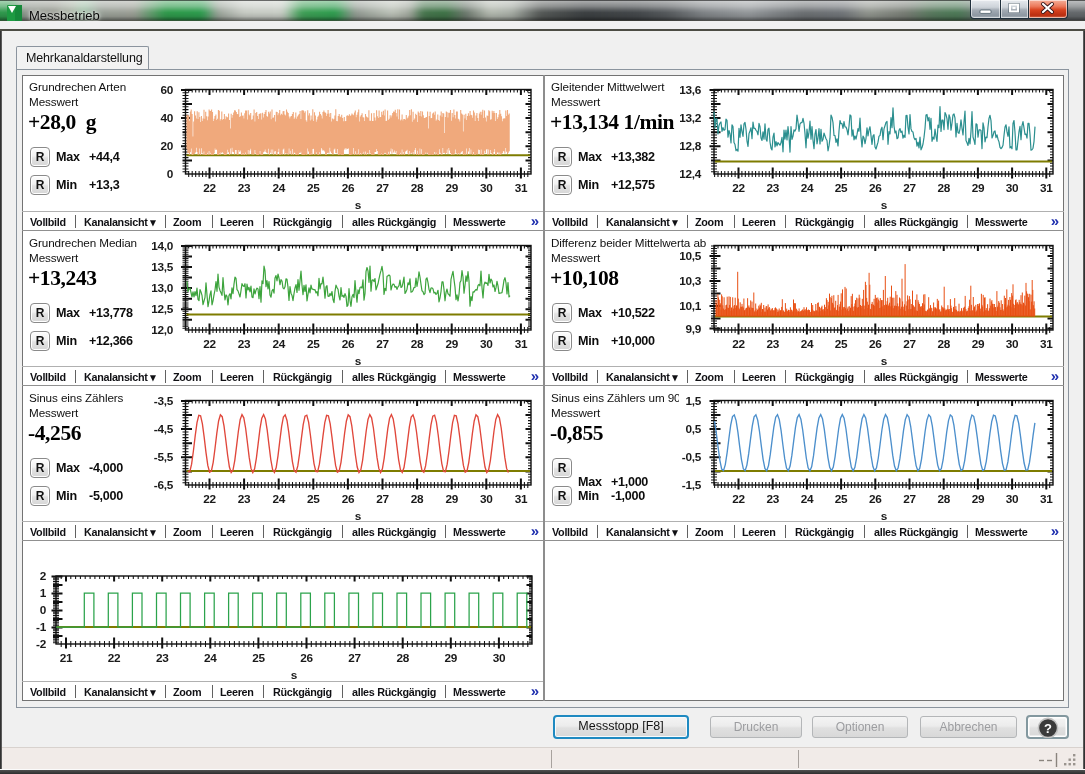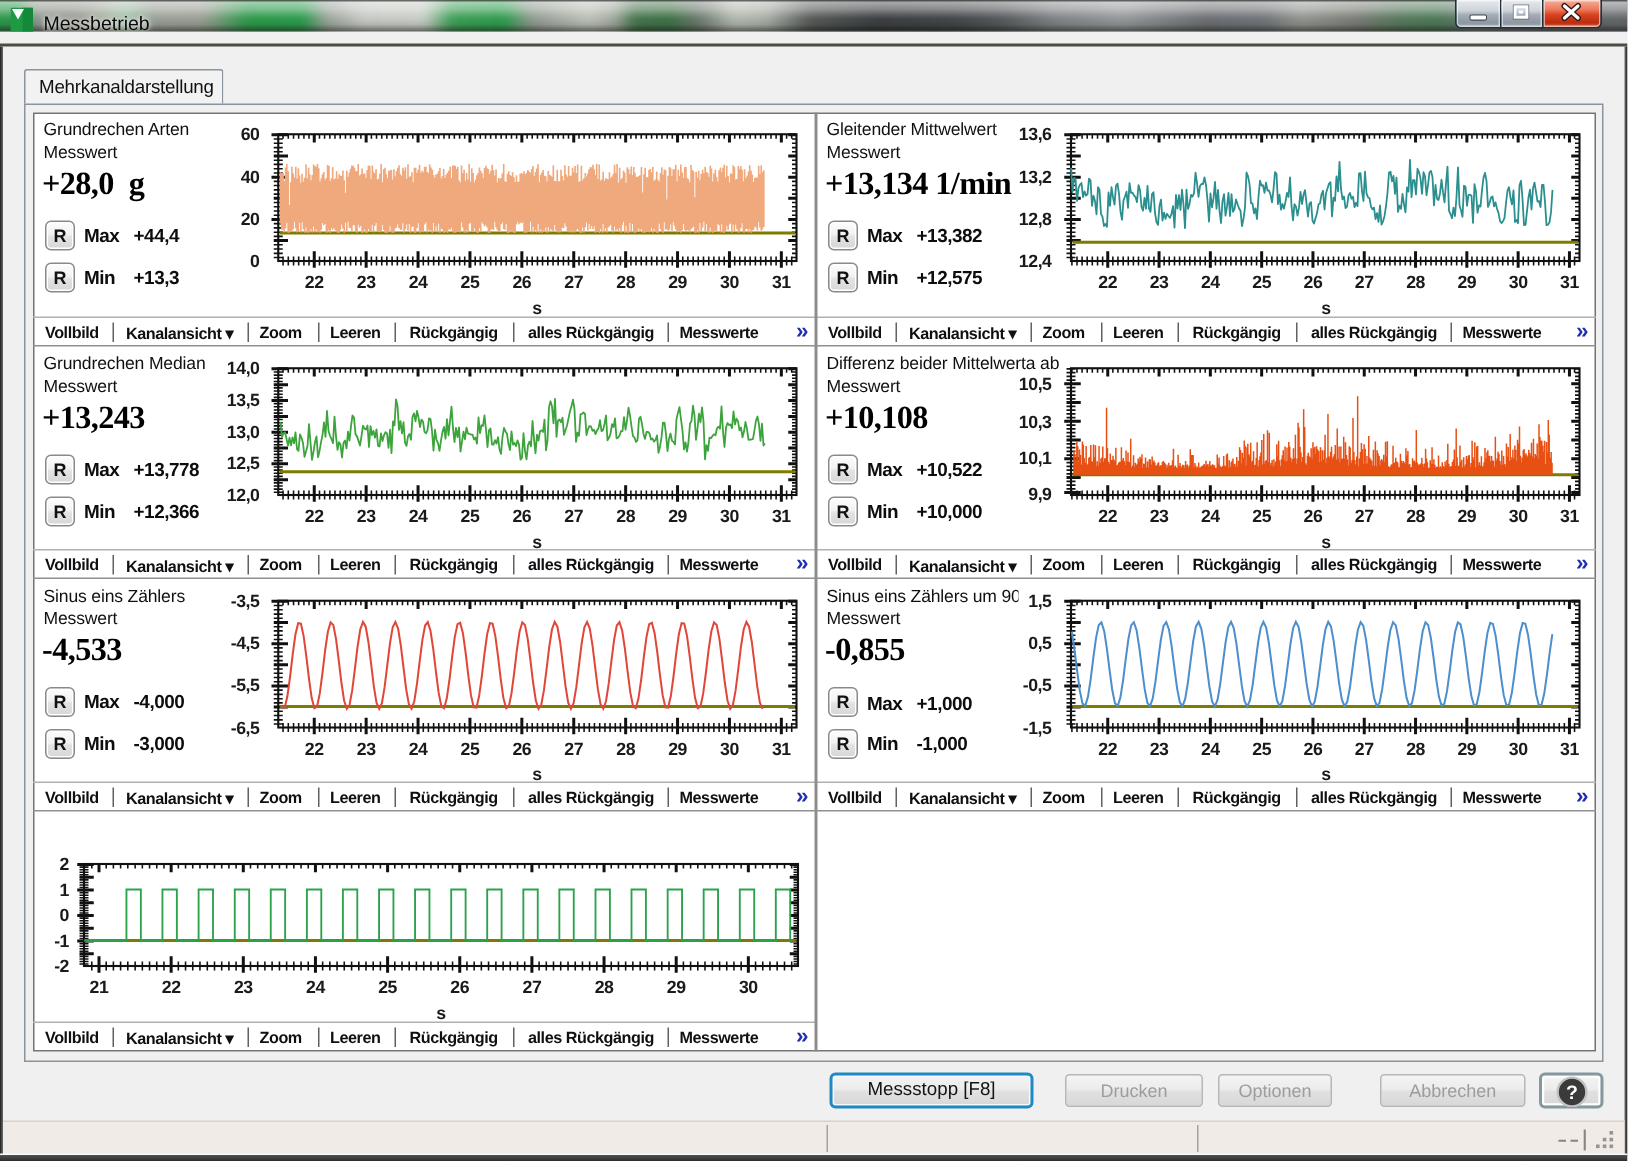--- a/index.html
+++ b/index.html
@@ -287,25 +287,25 @@
       <i style="left:320px"></i>
       <b style="left:330px">alles Rückgängig</b>
       <i style="left:423px"></i>
       <b style="left:431px">Messwerte</b>
       <span class="chev">»</span>
     </div>
   </div>
 <div class="panel" style="left:22px;top:386px;width:522px;height:155px">
     <div class="ptitle" style="width:148px">Sinus eins Zählers</div>
     <div class="pmess">Messwert</div>
-    <div class="pval">-4,533</div>
+    <div class="pval">-4,256</div>
     <div class="rbtn" style="top:72px">R</div>
     <div class="mm" style="top:75px"><span class="mml">Max</span><span class="mmv">-4,000</span></div>
     <div class="rbtn" style="top:100px">R</div>
-    <div class="mm" style="top:103px"><span class="mml">Min</span><span class="mmv">-3,000</span></div>
+    <div class="mm" style="top:103px"><span class="mml">Min</span><span class="mmv">-5,000</span></div>
     <svg class="chart" width="522" height="155" viewBox="0 0 522 155">
       <g transform="translate(-22,-386)">
         <rect x="185.5" y="400.5" width="345.5" height="84.5" fill="none" stroke="#111" stroke-width="1.4"></rect>
         <path d="M188.7 482.0V488.0M192.2 482.0V488.0M195.7 482.0V488.0M199.1 482.0V488.0M202.6 482.0V488.0M206.0 482.0V488.0M213.0 482.0V488.0M216.4 482.0V488.0M219.9 482.0V488.0M223.3 482.0V488.0M226.8 482.0V488.0M230.3 482.0V488.0M233.7 482.0V488.0M237.2 482.0V488.0M240.6 482.0V488.0M247.6 482.0V488.0M251.0 482.0V488.0M254.5 482.0V488.0M257.9 482.0V488.0M261.4 482.0V488.0M264.9 482.0V488.0M268.3 482.0V488.0M271.8 482.0V488.0M275.2 482.0V488.0M282.2 482.0V488.0M285.6 482.0V488.0M289.1 482.0V488.0M292.5 482.0V488.0M296.0 482.0V488.0M299.5 482.0V488.0M302.9 482.0V488.0M306.4 482.0V488.0M309.8 482.0V488.0M316.8 482.0V488.0M320.2 482.0V488.0M323.7 482.0V488.0M327.1 482.0V488.0M330.6 482.0V488.0M334.1 482.0V488.0M337.5 482.0V488.0M341.0 482.0V488.0M344.4 482.0V488.0M351.4 482.0V488.0M354.8 482.0V488.0M358.3 482.0V488.0M361.7 482.0V488.0M365.2 482.0V488.0M368.7 482.0V488.0M372.1 482.0V488.0M375.6 482.0V488.0M379.0 482.0V488.0M386.0 482.0V488.0M389.4 482.0V488.0M392.9 482.0V488.0M396.3 482.0V488.0M399.8 482.0V488.0M403.3 482.0V488.0M406.7 482.0V488.0M410.2 482.0V488.0M413.6 482.0V488.0M420.6 482.0V488.0M424.0 482.0V488.0M427.5 482.0V488.0M430.9 482.0V488.0M434.4 482.0V488.0M437.9 482.0V488.0M441.3 482.0V488.0M444.8 482.0V488.0M448.2 482.0V488.0M455.2 482.0V488.0M458.6 482.0V488.0M462.1 482.0V488.0M465.5 482.0V488.0M469.0 482.0V488.0M472.5 482.0V488.0M475.9 482.0V488.0M479.4 482.0V488.0M482.8 482.0V488.0M489.8 482.0V488.0M493.2 482.0V488.0M496.7 482.0V488.0M500.1 482.0V488.0M503.6 482.0V488.0M507.1 482.0V488.0M510.5 482.0V488.0M514.0 482.0V488.0M517.4 482.0V488.0M524.4 482.0V488.0M527.8 482.0V488.0M188.7 400.5V403.5M192.2 400.5V403.5M195.7 400.5V403.5M199.1 400.5V403.5M202.6 400.5V403.5M206.0 400.5V403.5M213.0 400.5V403.5M216.4 400.5V403.5M219.9 400.5V403.5M223.3 400.5V403.5M226.8 400.5V403.5M230.3 400.5V403.5M233.7 400.5V403.5M237.2 400.5V403.5M240.6 400.5V403.5M247.6 400.5V403.5M251.0 400.5V403.5M254.5 400.5V403.5M257.9 400.5V403.5M261.4 400.5V403.5M264.9 400.5V403.5M268.3 400.5V403.5M271.8 400.5V403.5M275.2 400.5V403.5M282.2 400.5V403.5M285.6 400.5V403.5M289.1 400.5V403.5M292.5 400.5V403.5M296.0 400.5V403.5M299.5 400.5V403.5M302.9 400.5V403.5M306.4 400.5V403.5M309.8 400.5V403.5M316.8 400.5V403.5M320.2 400.5V403.5M323.7 400.5V403.5M327.1 400.5V403.5M330.6 400.5V403.5M334.1 400.5V403.5M337.5 400.5V403.5M341.0 400.5V403.5M344.4 400.5V403.5M351.4 400.5V403.5M354.8 400.5V403.5M358.3 400.5V403.5M361.7 400.5V403.5M365.2 400.5V403.5M368.7 400.5V403.5M372.1 400.5V403.5M375.6 400.5V403.5M379.0 400.5V403.5M386.0 400.5V403.5M389.4 400.5V403.5M392.9 400.5V403.5M396.3 400.5V403.5M399.8 400.5V403.5M403.3 400.5V403.5M406.7 400.5V403.5M410.2 400.5V403.5M413.6 400.5V403.5M420.6 400.5V403.5M424.0 400.5V403.5M427.5 400.5V403.5M430.9 400.5V403.5M434.4 400.5V403.5M437.9 400.5V403.5M441.3 400.5V403.5M444.8 400.5V403.5M448.2 400.5V403.5M455.2 400.5V403.5M458.6 400.5V403.5M462.1 400.5V403.5M465.5 400.5V403.5M469.0 400.5V403.5M472.5 400.5V403.5M475.9 400.5V403.5M479.4 400.5V403.5M482.8 400.5V403.5M489.8 400.5V403.5M493.2 400.5V403.5M496.7 400.5V403.5M500.1 400.5V403.5M503.6 400.5V403.5M507.1 400.5V403.5M510.5 400.5V403.5M514.0 400.5V403.5M517.4 400.5V403.5M524.4 400.5V403.5M527.8 400.5V403.5M182.5 403.7H188.5M182.5 406.5H188.5M182.5 409.4H188.5M182.5 412.2H188.5M182.5 417.8H188.5M182.5 420.6H188.5M182.5 423.5H188.5M182.5 426.3H188.5M182.5 431.9H188.5M182.5 434.7H188.5M182.5 437.6H188.5M182.5 440.4H188.5M182.5 446.0H188.5M182.5 448.8H188.5M182.5 451.7H188.5M182.5 454.5H188.5M182.5 460.1H188.5M182.5 462.9H188.5M182.5 465.8H188.5M182.5 468.6H188.5M182.5 474.2H188.5M182.5 477.0H188.5M182.5 479.9H188.5M182.5 482.7H188.5M528.0 403.7H531.0M528.0 406.5H531.0M528.0 409.4H531.0M528.0 412.2H531.0M528.0 417.8H531.0M528.0 420.6H531.0M528.0 423.5H531.0M528.0 426.3H531.0M528.0 431.9H531.0M528.0 434.7H531.0M528.0 437.6H531.0M528.0 440.4H531.0M528.0 446.0H531.0M528.0 448.8H531.0M528.0 451.7H531.0M528.0 454.5H531.0M528.0 460.1H531.0M528.0 462.9H531.0M528.0 465.8H531.0M528.0 468.6H531.0M528.0 474.2H531.0M528.0 477.0H531.0M528.0 479.9H531.0M528.0 482.7H531.0" stroke="#111" stroke-width="1.05" fill="none"></path>
         <path d="M209.5 478.5V489.5M244.1 478.5V489.5M278.7 478.5V489.5M313.3 478.5V489.5M347.9 478.5V489.5M382.5 478.5V489.5M417.1 478.5V489.5M451.7 478.5V489.5M486.3 478.5V489.5M520.9 478.5V489.5M209.5 400.5V406.0M244.1 400.5V406.0M278.7 400.5V406.0M313.3 400.5V406.0M347.9 400.5V406.0M382.5 400.5V406.0M417.1 400.5V406.0M451.7 400.5V406.0M486.3 400.5V406.0M520.9 400.5V406.0M181.0 400.9H192.0M182.5 415.0H192.0M181.0 429.1H192.0M182.5 443.2H192.0M181.0 457.3H192.0M182.5 471.4H192.0M525.5 400.9H531.0M525.5 415.0H531.0M525.5 429.1H531.0M525.5 443.2H531.0M525.5 457.3H531.0M525.5 471.4H531.0" stroke="#111" stroke-width="2.0" fill="none"></path>
         <line x1="186.5" y1="471" x2="530" y2="471" stroke="#7e7c00" stroke-width="2"></line>
         <text x="209.5" y="503" text-anchor="middle" class="axl">22</text>
         <text x="244.1" y="503" text-anchor="middle" class="axl">23</text>
         <text x="278.7" y="503" text-anchor="middle" class="axl">24</text>
         <text x="313.3" y="503" text-anchor="middle" class="axl">25</text>
@@ -340,21 +340,21 @@
       <i style="left:423px"></i>
       <b style="left:431px">Messwerte</b>
       <span class="chev">»</span>
     </div>
   </div>
 <div class="panel" style="left:544px;top:386px;width:520px;height:155px">
     <div class="ptitle" style="width:128px">Sinus eins Zählers um 90 grad v</div>
     <div class="pmess">Messwert</div>
     <div class="pval">-0,855</div>
     <div class="rbtn" style="top:72px">R</div>
-    <div class="mm" style="top:76px"><span class="mml">Max</span><span class="mmv">+1,000</span></div>
+    <div class="mm" style="top:89px"><span class="mml">Max</span><span class="mmv">+1,000</span></div>
     <div class="rbtn" style="top:100px">R</div>
     <div class="mm" style="top:103px"><span class="mml">Min</span><span class="mmv">-1,000</span></div>
     <svg class="chart" width="520" height="155" viewBox="0 0 520 155">
       <g transform="translate(-544,-386)">
         <rect x="714" y="400.5" width="339" height="84.5" fill="none" stroke="#111" stroke-width="1.4"></rect>
         <path d="M714.6 482.0V488.0M718.0 482.0V488.0M721.4 482.0V488.0M724.8 482.0V488.0M728.2 482.0V488.0M731.7 482.0V488.0M735.1 482.0V488.0M741.9 482.0V488.0M745.3 482.0V488.0M748.8 482.0V488.0M752.2 482.0V488.0M755.6 482.0V488.0M759.0 482.0V488.0M762.4 482.0V488.0M765.9 482.0V488.0M769.3 482.0V488.0M776.1 482.0V488.0M779.5 482.0V488.0M783.0 482.0V488.0M786.4 482.0V488.0M789.8 482.0V488.0M793.2 482.0V488.0M796.6 482.0V488.0M800.1 482.0V488.0M803.5 482.0V488.0M810.3 482.0V488.0M813.7 482.0V488.0M817.2 482.0V488.0M820.6 482.0V488.0M824.0 482.0V488.0M827.4 482.0V488.0M830.8 482.0V488.0M834.3 482.0V488.0M837.7 482.0V488.0M844.5 482.0V488.0M847.9 482.0V488.0M851.4 482.0V488.0M854.8 482.0V488.0M858.2 482.0V488.0M861.6 482.0V488.0M865.0 482.0V488.0M868.5 482.0V488.0M871.9 482.0V488.0M878.7 482.0V488.0M882.1 482.0V488.0M885.6 482.0V488.0M889.0 482.0V488.0M892.4 482.0V488.0M895.8 482.0V488.0M899.2 482.0V488.0M902.7 482.0V488.0M906.1 482.0V488.0M912.9 482.0V488.0M916.3 482.0V488.0M919.8 482.0V488.0M923.2 482.0V488.0M926.6 482.0V488.0M930.0 482.0V488.0M933.4 482.0V488.0M936.9 482.0V488.0M940.3 482.0V488.0M947.1 482.0V488.0M950.5 482.0V488.0M954.0 482.0V488.0M957.4 482.0V488.0M960.8 482.0V488.0M964.2 482.0V488.0M967.6 482.0V488.0M971.1 482.0V488.0M974.5 482.0V488.0M981.3 482.0V488.0M984.7 482.0V488.0M988.2 482.0V488.0M991.6 482.0V488.0M995.0 482.0V488.0M998.4 482.0V488.0M1001.8 482.0V488.0M1005.3 482.0V488.0M1008.7 482.0V488.0M1015.5 482.0V488.0M1018.9 482.0V488.0M1022.4 482.0V488.0M1025.8 482.0V488.0M1029.2 482.0V488.0M1032.6 482.0V488.0M1036.0 482.0V488.0M1039.5 482.0V488.0M1042.9 482.0V488.0M1049.7 482.0V488.0M714.6 400.5V403.5M718.0 400.5V403.5M721.4 400.5V403.5M724.8 400.5V403.5M728.2 400.5V403.5M731.7 400.5V403.5M735.1 400.5V403.5M741.9 400.5V403.5M745.3 400.5V403.5M748.8 400.5V403.5M752.2 400.5V403.5M755.6 400.5V403.5M759.0 400.5V403.5M762.4 400.5V403.5M765.9 400.5V403.5M769.3 400.5V403.5M776.1 400.5V403.5M779.5 400.5V403.5M783.0 400.5V403.5M786.4 400.5V403.5M789.8 400.5V403.5M793.2 400.5V403.5M796.6 400.5V403.5M800.1 400.5V403.5M803.5 400.5V403.5M810.3 400.5V403.5M813.7 400.5V403.5M817.2 400.5V403.5M820.6 400.5V403.5M824.0 400.5V403.5M827.4 400.5V403.5M830.8 400.5V403.5M834.3 400.5V403.5M837.7 400.5V403.5M844.5 400.5V403.5M847.9 400.5V403.5M851.4 400.5V403.5M854.8 400.5V403.5M858.2 400.5V403.5M861.6 400.5V403.5M865.0 400.5V403.5M868.5 400.5V403.5M871.9 400.5V403.5M878.7 400.5V403.5M882.1 400.5V403.5M885.6 400.5V403.5M889.0 400.5V403.5M892.4 400.5V403.5M895.8 400.5V403.5M899.2 400.5V403.5M902.7 400.5V403.5M906.1 400.5V403.5M912.9 400.5V403.5M916.3 400.5V403.5M919.8 400.5V403.5M923.2 400.5V403.5M926.6 400.5V403.5M930.0 400.5V403.5M933.4 400.5V403.5M936.9 400.5V403.5M940.3 400.5V403.5M947.1 400.5V403.5M950.5 400.5V403.5M954.0 400.5V403.5M957.4 400.5V403.5M960.8 400.5V403.5M964.2 400.5V403.5M967.6 400.5V403.5M971.1 400.5V403.5M974.5 400.5V403.5M981.3 400.5V403.5M984.7 400.5V403.5M988.2 400.5V403.5M991.6 400.5V403.5M995.0 400.5V403.5M998.4 400.5V403.5M1001.8 400.5V403.5M1005.3 400.5V403.5M1008.7 400.5V403.5M1015.5 400.5V403.5M1018.9 400.5V403.5M1022.4 400.5V403.5M1025.8 400.5V403.5M1029.2 400.5V403.5M1032.6 400.5V403.5M1036.0 400.5V403.5M1039.5 400.5V403.5M1042.9 400.5V403.5M1049.7 400.5V403.5M711.0 403.7H717.0M711.0 406.5H717.0M711.0 409.4H717.0M711.0 412.2H717.0M711.0 417.8H717.0M711.0 420.6H717.0M711.0 423.5H717.0M711.0 426.3H717.0M711.0 431.9H717.0M711.0 434.7H717.0M711.0 437.6H717.0M711.0 440.4H717.0M711.0 446.0H717.0M711.0 448.8H717.0M711.0 451.7H717.0M711.0 454.5H717.0M711.0 460.1H717.0M711.0 462.9H717.0M711.0 465.8H717.0M711.0 468.6H717.0M711.0 474.2H717.0M711.0 477.0H717.0M711.0 479.9H717.0M711.0 482.7H717.0M1050.0 403.7H1053.0M1050.0 406.5H1053.0M1050.0 409.4H1053.0M1050.0 412.2H1053.0M1050.0 417.8H1053.0M1050.0 420.6H1053.0M1050.0 423.5H1053.0M1050.0 426.3H1053.0M1050.0 431.9H1053.0M1050.0 434.7H1053.0M1050.0 437.6H1053.0M1050.0 440.4H1053.0M1050.0 446.0H1053.0M1050.0 448.8H1053.0M1050.0 451.7H1053.0M1050.0 454.5H1053.0M1050.0 460.1H1053.0M1050.0 462.9H1053.0M1050.0 465.8H1053.0M1050.0 468.6H1053.0M1050.0 474.2H1053.0M1050.0 477.0H1053.0M1050.0 479.9H1053.0M1050.0 482.7H1053.0" stroke="#111" stroke-width="1.05" fill="none"></path>
         <path d="M738.5 478.5V489.5M772.7 478.5V489.5M806.9 478.5V489.5M841.1 478.5V489.5M875.3 478.5V489.5M909.5 478.5V489.5M943.7 478.5V489.5M977.9 478.5V489.5M1012.1 478.5V489.5M1046.3 478.5V489.5M738.5 400.5V406.0M772.7 400.5V406.0M806.9 400.5V406.0M841.1 400.5V406.0M875.3 400.5V406.0M909.5 400.5V406.0M943.7 400.5V406.0M977.9 400.5V406.0M1012.1 400.5V406.0M1046.3 400.5V406.0M709.5 400.9H720.5M711.0 415.0H720.5M709.5 429.1H720.5M711.0 443.2H720.5M709.5 457.3H720.5M711.0 471.4H720.5M1047.5 400.9H1053.0M1047.5 415.0H1053.0M1047.5 429.1H1053.0M1047.5 443.2H1053.0M1047.5 457.3H1053.0M1047.5 471.4H1053.0" stroke="#111" stroke-width="2.0" fill="none"></path>
         <line x1="715" y1="471" x2="1052" y2="471" stroke="#7e7c00" stroke-width="2"></line>
         <text x="738.5" y="503" text-anchor="middle" class="axl">22</text>
         <text x="772.7" y="503" text-anchor="middle" class="axl">23</text>
@@ -437,21 +437,21 @@
       <b style="left:431px">Messwerte</b>
       <span class="chev">»</span>
     </div>
   </div>
 <div class="vdiv"></div>
 <div class="hdiv" style="top:230px"></div>
 <div class="hdiv" style="top:385px"></div>
 <div class="hdiv" style="top:540px"></div>
 <div class="btn en" style="left:553px;width:136px">Messstopp [F8]</div>
 <div class="btn" style="left:710px;width:92px">Drucken</div>
-<div class="btn" style="left:812px;width:76px">Optionen</div>
+<div class="btn" style="left:812px;width:96px">Optionen</div>
 <div class="btn" style="left:920px;width:97px">Abbrechen</div>
 <div class="btn hlp" style="left:1026px;width:43px"><svg width="39" height="21">
       <circle cx="20" cy="11" r="9.6" fill="#3b3b3b" stroke="#c2c2c2" stroke-width="1.6"></circle>
       <text x="20" y="15.5" text-anchor="middle" font-family="Liberation Sans" font-size="13" font-weight="bold" fill="#fff">?</text>
     </svg></div>
 <div class="statusbar">
     <div class="ssep" style="left:549px"></div>
     <div class="ssep" style="left:796px"></div>
 <svg style="position:absolute;right:4px;top:4px" width="42" height="16">
       <g stroke="#8a847e" stroke-width="1.4">

